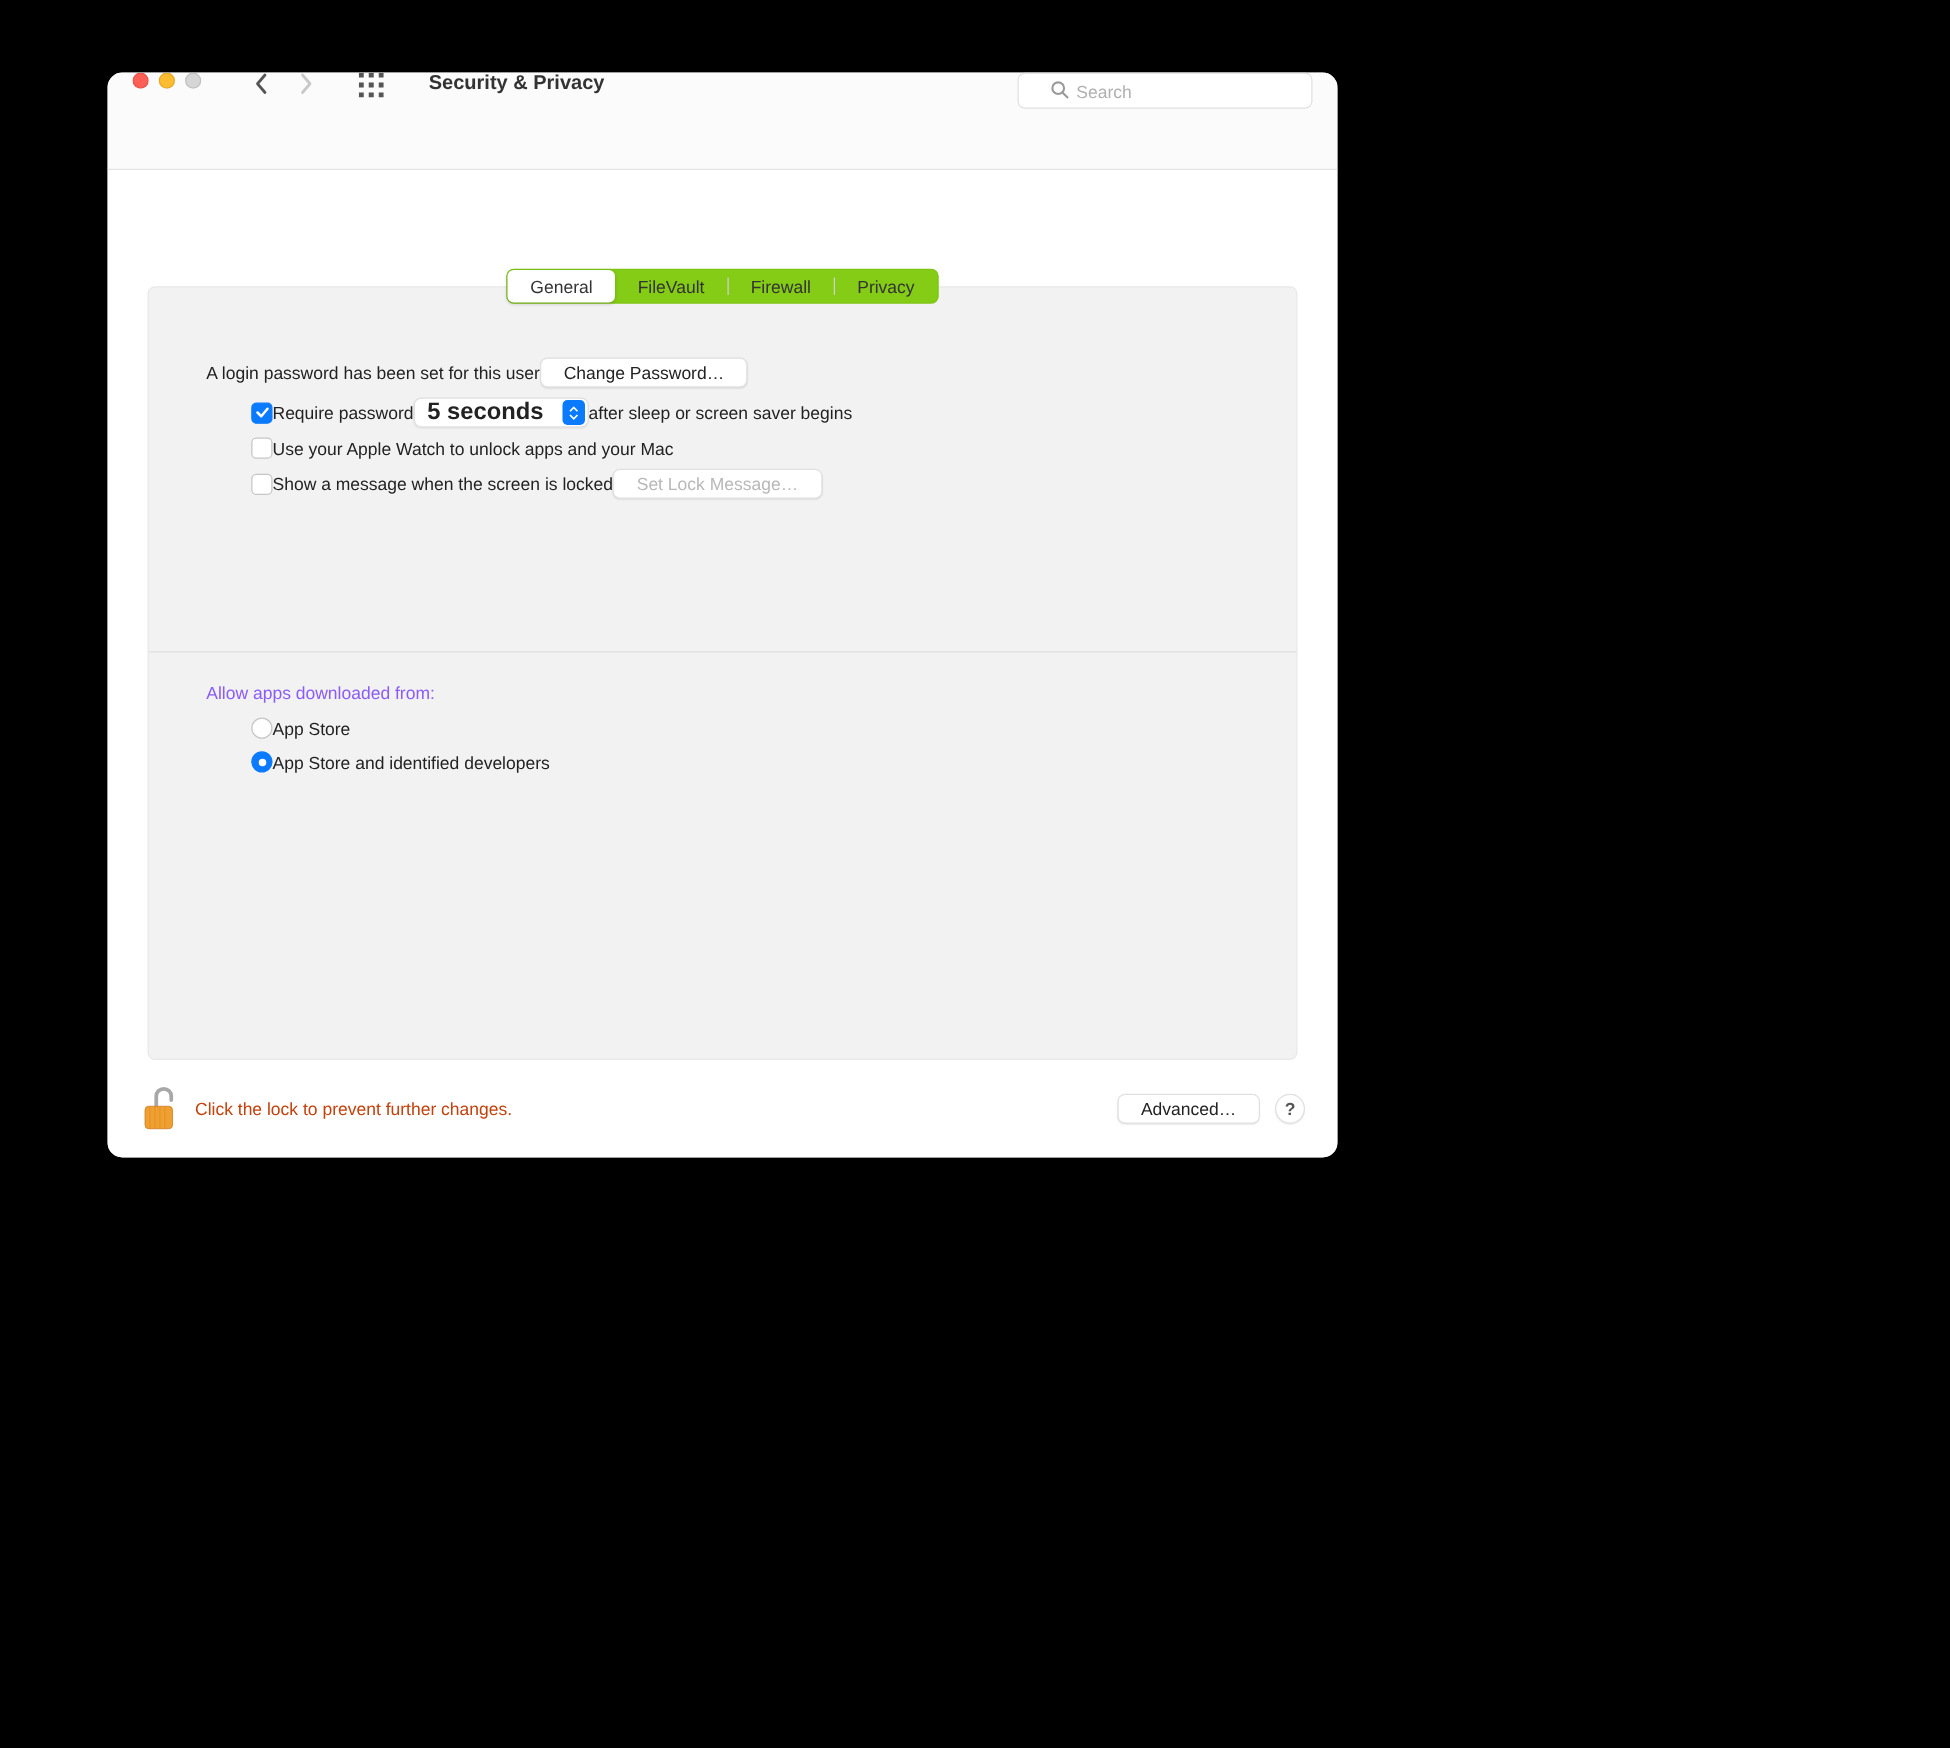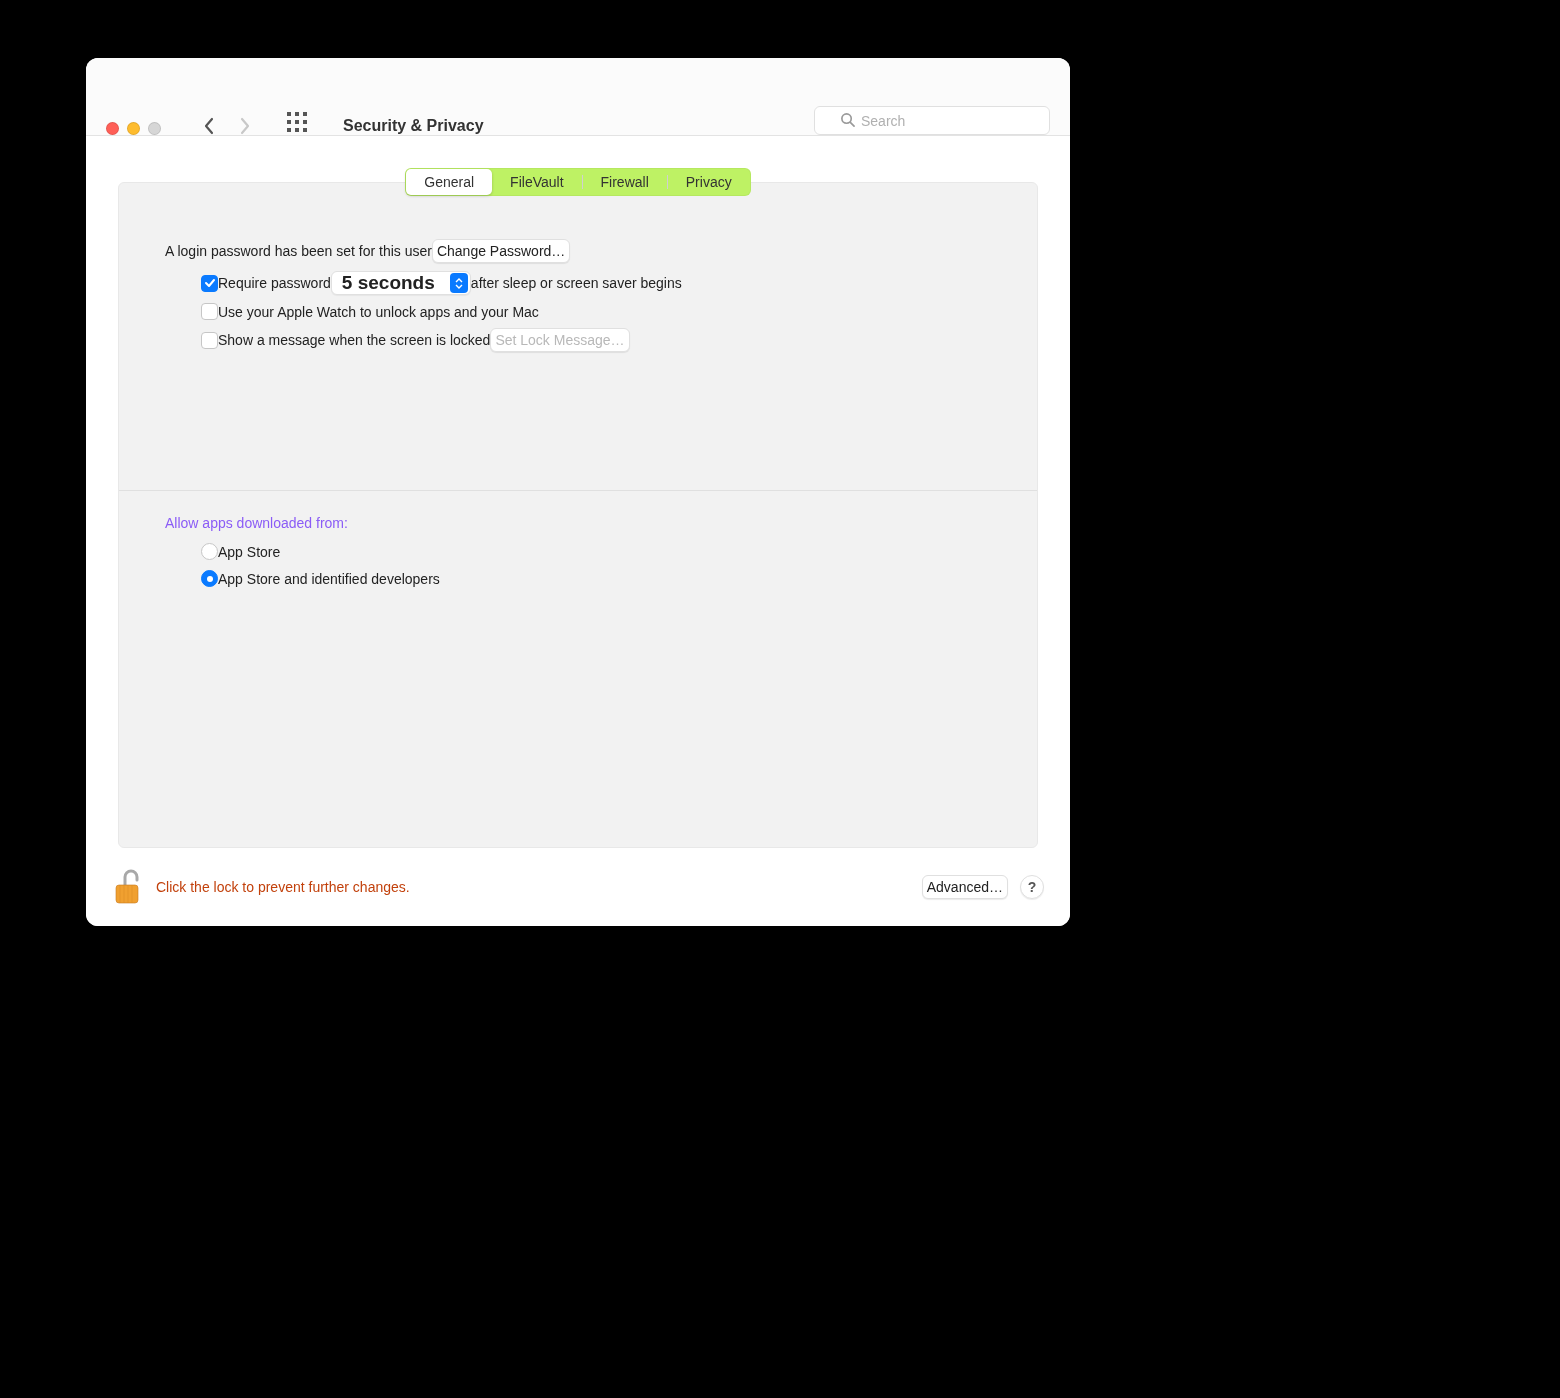--- a/index.html
+++ b/index.html
@@ -22,21 +22,21 @@
       overflow: hidden;
       box-shadow: 0 20px 60px rgba(0,0,0,0.5);
       display: flex;
       flex-direction: column;
     }
     .titlebar {
       height: 78px;
       background: #fbfbfb;
       border-bottom: 1px solid #e3e3e3;
       display: flex;
-      align-items: flex-end;
+      align-items: flex-start;
       padding: 0 20px;
       gap: 16px;
     }
     .traffic-lights { display: flex; gap: 8px; margin-right: 8px; }
     .tl { width: 13px; height: 13px; border-radius: 50%; }
     .tl-close { background: #ff5f57; border: 0.5px solid rgba(0,0,0,0.1); }
     .tl-min { background: #febc2e; border: 0.5px solid rgba(0,0,0,0.1); }
     .tl-max { background: #d6d6d6; border: 0.5px solid rgba(0,0,0,0.1); }
     .nav-arrows { display: flex; gap: 24px; margin-left: 18px; align-items: center; }
     .nav-arrow { width: 12px; height: 18px; display: flex; align-items: center; justify-content: center; cursor: pointer; }
@@ -72,24 +72,25 @@
       display: flex;
       flex-direction: column;
       padding: 32px;
       padding-bottom: 0;
       background: #fff;
     }
 
     .tabs-wrap { display: flex; justify-content: center; position: relative; z-index: 2; }
     .tabs {
       display: flex;
-      background: #bef264;
+      background: #84cc16;
       border-radius: 6px;
       padding: 1px;
       box-shadow: inset 0 0 0 1px rgba(0,0,0,0.04);
+      margin-top: 47px;
     }
     .tab {
       padding: 5px 18px;
       font-size: 14px;
       color: #333;
       cursor: pointer;
       border-radius: 5px;
       position: relative;
     }
     .tab.active {
@@ -116,21 +117,21 @@
     }
 
     .row { display: flex; align-items: center; margin-bottom: 8px; font-size: 14px; color: #222; }
     .row-indent { margin-left: 36px; }
 
     .push-btn {
       background: #fff;
       border: 1px solid #e0e0e0;
       box-shadow: 0 1px 1px rgba(0,0,0,0.08);
       border-radius: 6px;
-      padding: 3px 4px;
+      padding: 3px 18px;
       font-size: 14px;
       color: #222;
       cursor: pointer;
     }
     .push-btn.disabled { color: #b8b8b8; cursor: default; }
 
     .checkbox {
       width: 17px;
       height: 17px;
       border-radius: 4px;

